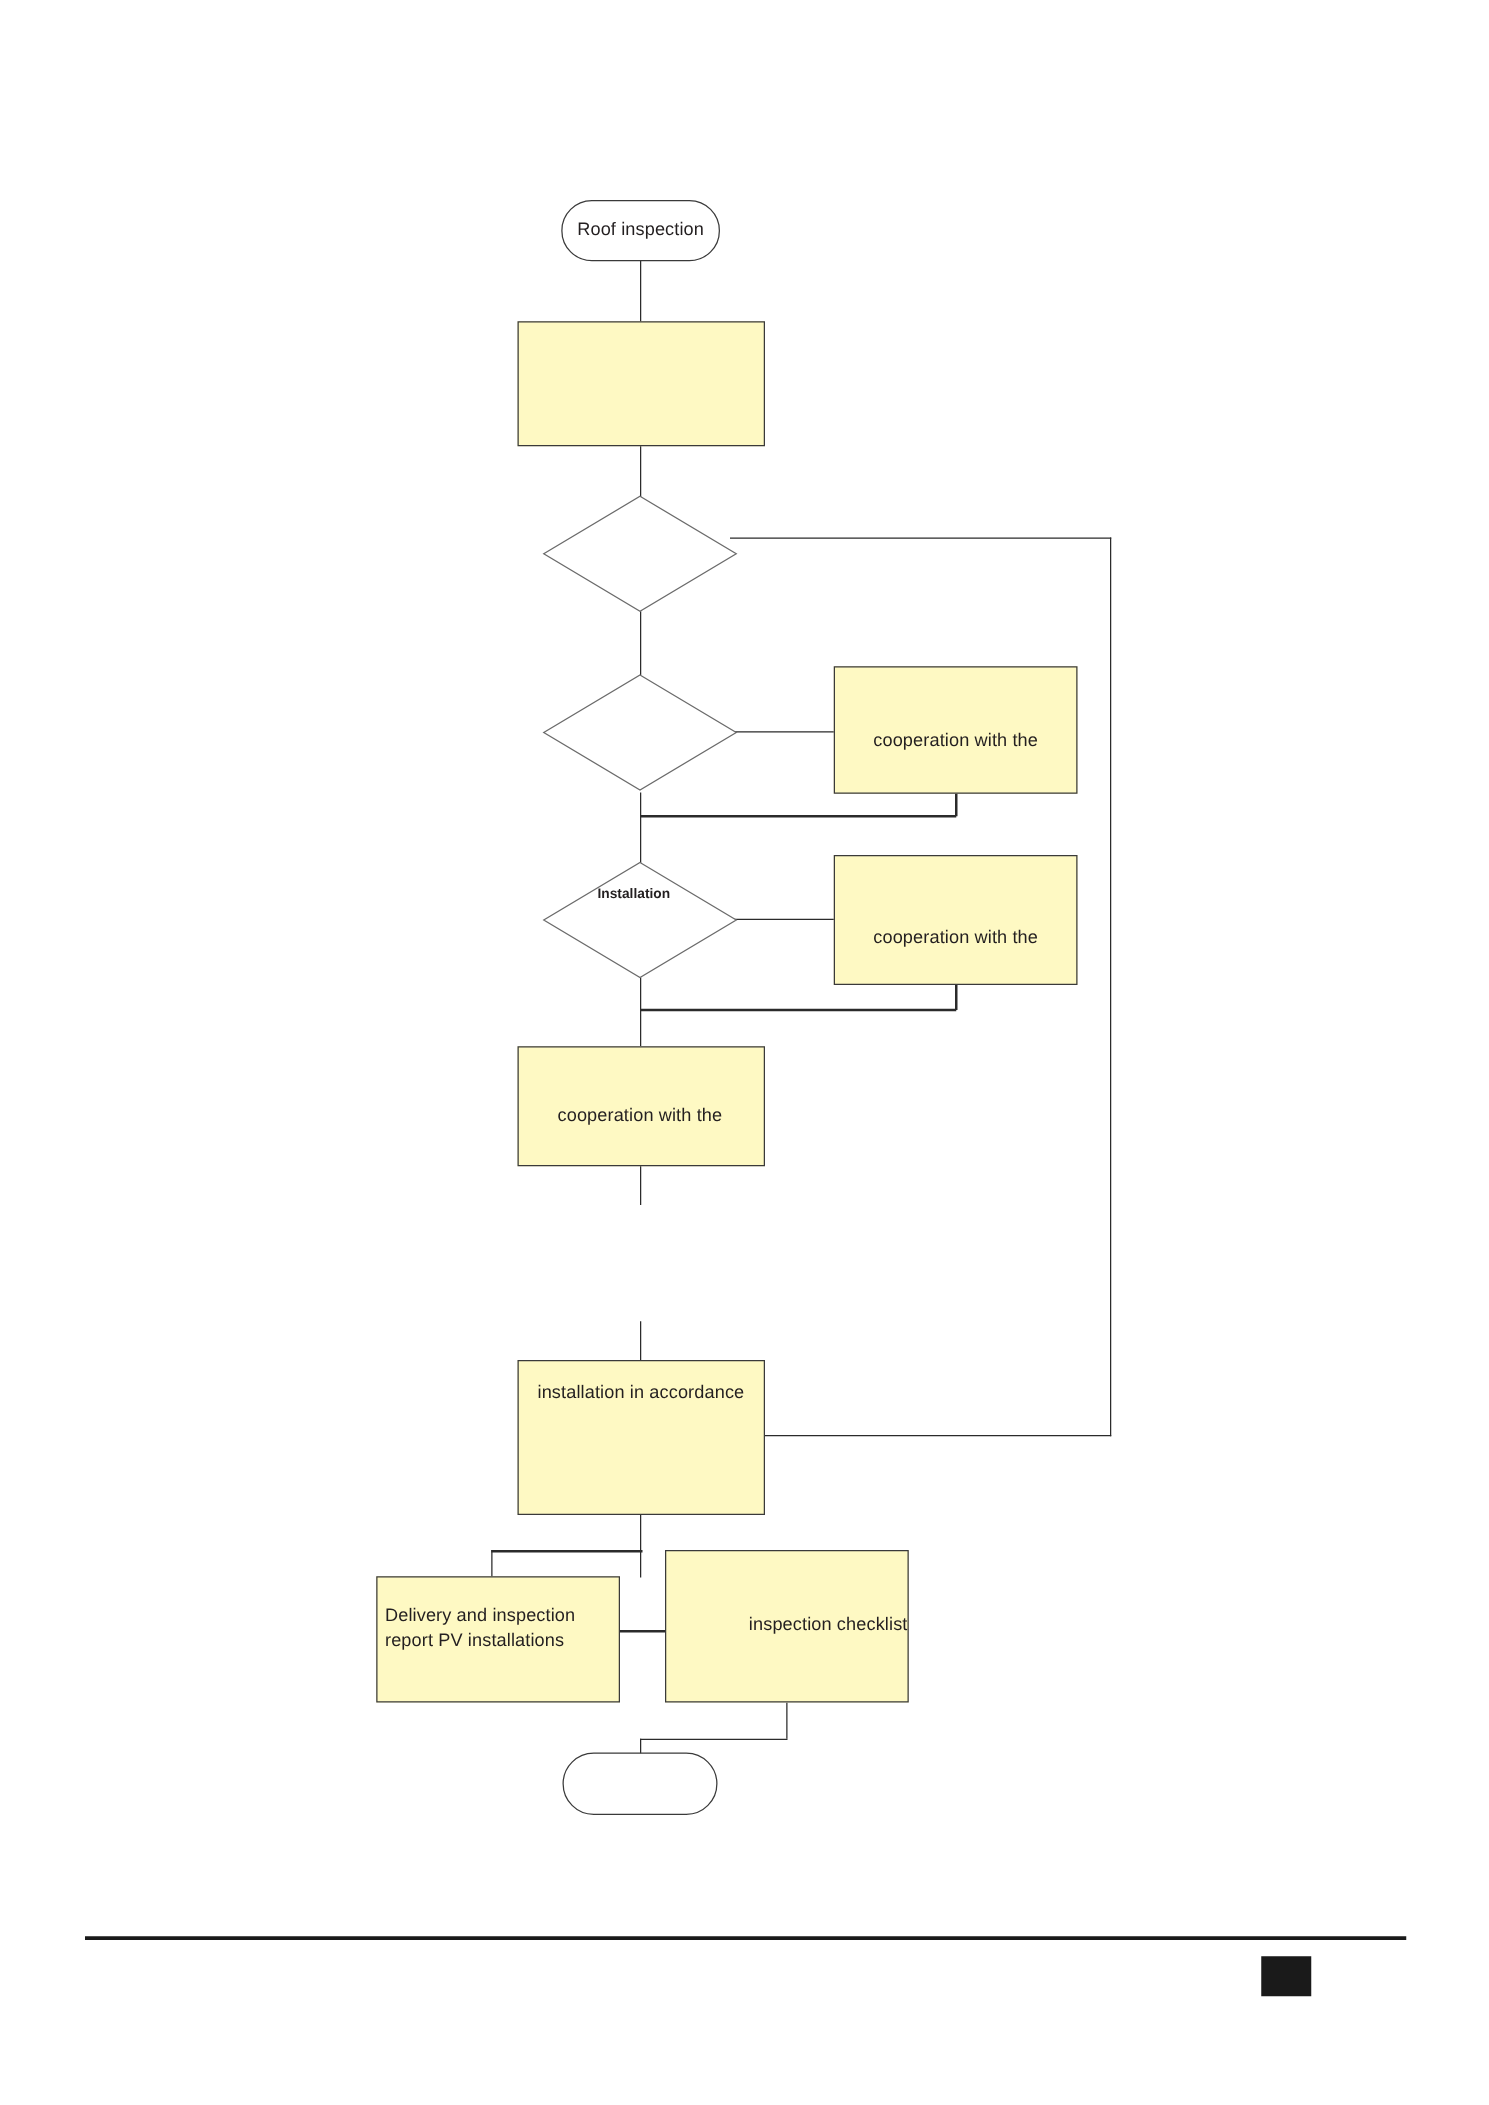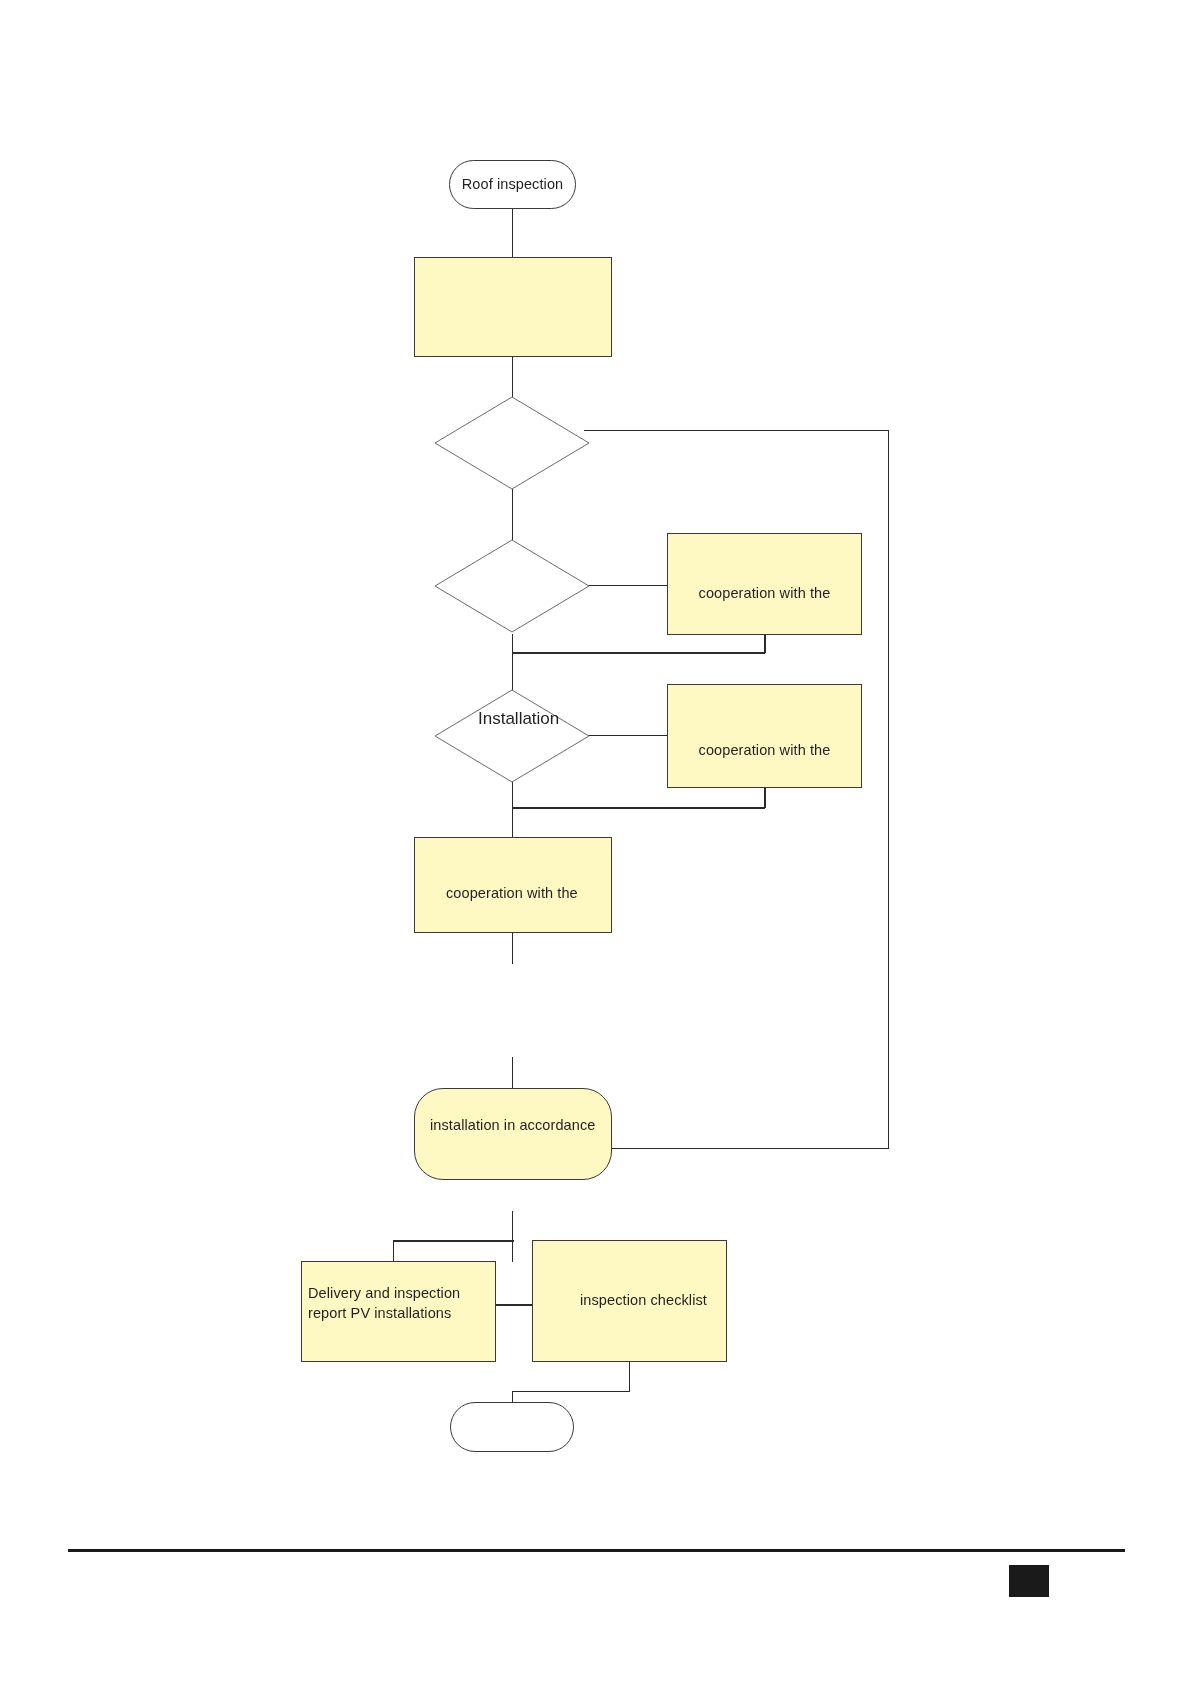--- a/index.html
+++ b/index.html
@@ -56,22 +56,23 @@
   .decision {
     position: absolute;
   }
   .decision svg {
     position: absolute;
     left: 0; top: 0;
     overflow: visible;
   }
   .decision .diamond-label {
     position: absolute;
-    font-size: 17px;
+    font-size: 11px;
     white-space: nowrap;
+    font-weight: bold;
   }
 
   
   .line {
     position: absolute;
     background: #2b2b2b;
   }
   .line.h { height: 1px; }
   .line.v { width: 1px; }
   .line.thick-h { height: 2px; }
@@ -165,30 +166,30 @@
 
   <div class="node process" style="left:667px; top:684px; width:195px; height:104px; align-items:flex-end; padding-bottom:26px;">
     <span class="node-label">cooperation with the</span>
   </div>
 
   <div class="node process" style="left:414px; top:837px; width:198px; height:96px; justify-content:flex-start; padding-left:31px; align-items:flex-end; padding-bottom:28px;">
     <span class="node-label" style="padding:0;">cooperation with the</span>
   </div>
 
 
-  <div class="node process" style="left:414px; top:1088px; width:198px; height:92px; justify-content:flex-start; padding-left:15px; align-items:flex-start; padding-top:27px;border-radius:29px;">
+  <div class="node process" style="left:414px; top:1088px; width:198px; height:124px; justify-content:flex-start; padding-left:15px; align-items:flex-start; padding-top:16px;">
     <span class="node-label" style="padding:0;">installation in accordance</span>
   </div>
 
   <div class="node process" style="left:301px; top:1261px; width:195px; height:101px; justify-content:flex-start; padding-left:6px; align-items:flex-start; padding-top:22px;">
     <span class="node-label" style="padding:0; text-align:left;">Delivery and inspection
 report PV installations</span>
   </div>
 
-  <div class="node process" style="left:532px; top:1240px; width:195px; height:122px; justify-content:center; padding-left:28px;">
+  <div class="node process" style="left:532px; top:1240px; width:195px; height:122px; justify-content:flex-end; padding-left:28px;">
     <span class="node-label" style="padding:0;">inspection checklist</span>
   </div>
 
   <div class="node terminator" style="left:450px; top:1402px; width:124px; height:50px;">
     <span class="node-label"></span>
   </div>
 
   <div class="footer-rule" style="left:68px; top:1549px; width:1057px; height:3px;"></div>
   <div class="footer-mark" style="left:1009px; top:1565px; width:40px; height:32px;"></div>
 

